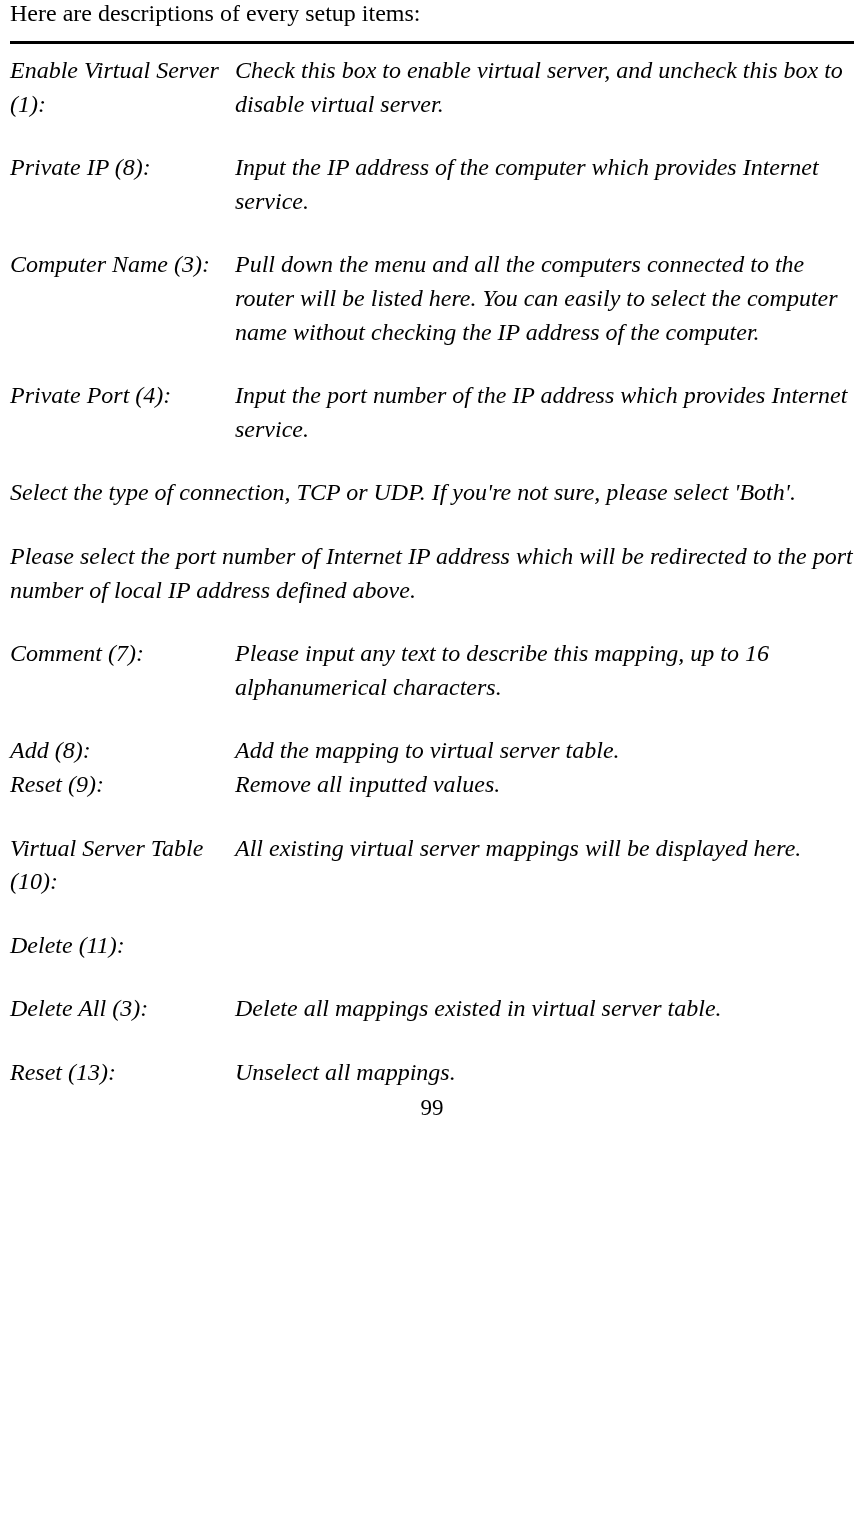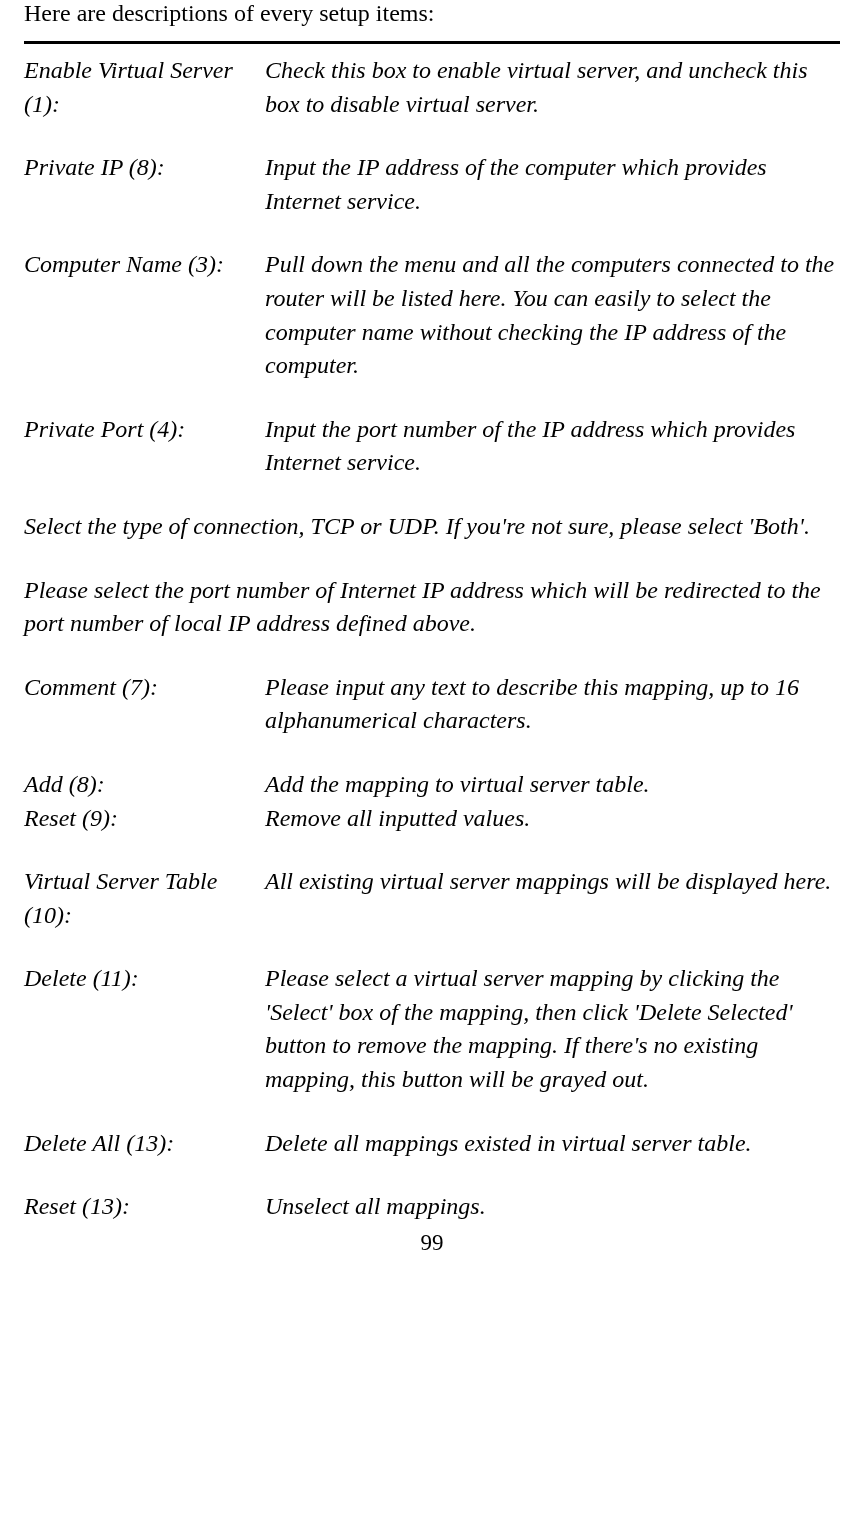--- a/index.html
+++ b/index.html
@@ -5,40 +5,39 @@
     body {
       font-family: "Times New Roman", Times, serif;
       font-size: 24px;
       margin: 0;
       padding: 0;
       width: 864px;
       background: white;
       color: black;
     }
     .page {
-      padding: 0 24px;
+      padding: 0 10px;
     }
     .intro {
       font-style: normal;
       margin-bottom: 14px;
       margin-top: 0;
     }
     hr.divider {
       border: none;
       border-top: 3px solid black;
       margin: 0 0 10px 0;
     }
     .table {
       font-style: italic;
       line-height: 1.4;
     }
     .row {
       display: flex;
       margin-bottom: 30px;
-      gap: 16px;
     }
     .row.tight {
       margin-bottom: 0;
       justify-content: center;
     }
     .left {
       width: 225px;
       flex-shrink: 0;
     }
     .right {
@@ -103,25 +102,24 @@
       <div class="right">Remove all inputted values.</div>
     </div>
 
     <div class="row">
       <div class="left">Virtual Server Table (10):</div>
       <div class="right">All existing virtual server mappings will be displayed here.</div>
     </div>
 
     <div class="row">
       <div class="left">Delete (11):</div>
-      <div class="right">Please select a virtual server mapping by clicking the 'Select' box of the mapping, then click 'Delete Selected' button to remove the mapping. If there's no existing mapping, this button will be grayed out.</div>
     </div>
 
     <div class="row">
-      <div class="left">Delete All (13):</div>
+      <div class="left">Delete All (3):</div>
       <div class="right">Delete all mappings existed in virtual server table.</div>
     </div>
 
     <div class="row tight">
       <div class="left">Reset (13):</div>
       <div class="right">Unselect all mappings.</div>
     </div>
 
   </div>
   <div class="page-num">99</div>

